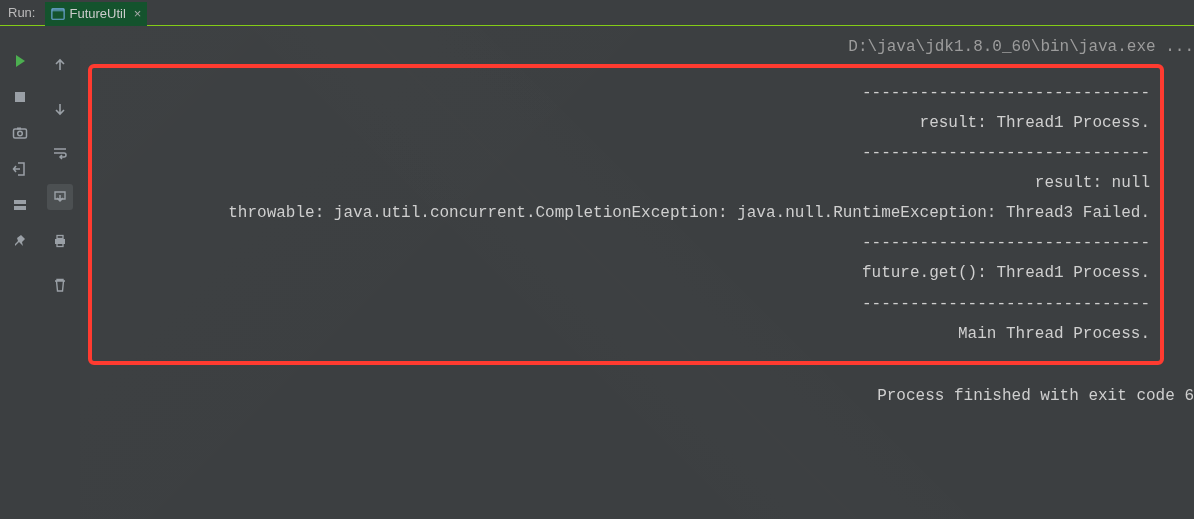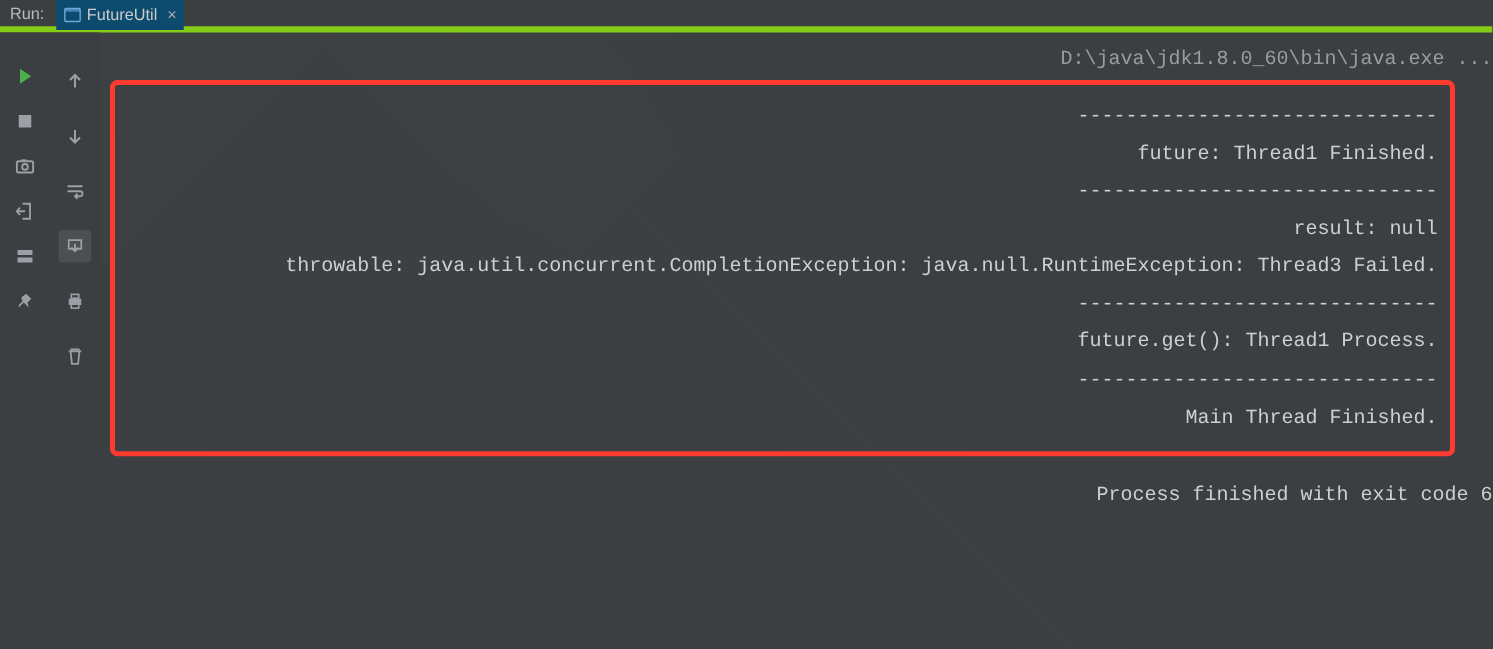--- a/index.html
+++ b/index.html
@@ -17,29 +17,29 @@
       color: #bbbbbb;
       background-image: 
         linear-gradient(135deg, rgba(255,255,255,0.01) 0%, transparent 50%),
         linear-gradient(45deg, transparent 40%, rgba(255,255,255,0.008) 50%, transparent 60%);
     }
     .top-bar {
       height: 26px;
       background: #3c3f41;
       display: flex;
       align-items: center;
-      border-bottom: 5px solid #84cc16;
+      border-bottom: 1px solid #84cc16;
     }
     .run-label {
       color: #bbbbbb;
       font-size: 13px;
       padding: 0 10px 0 8px;
     }
     .tab {
-      background: #0c4a6e;
+      background: #14532d;
       height: 24px;
       display: flex;
       align-items: center;
       padding: 0 6px 0 6px;
       margin-top: 2px;
       gap: 4px;
     }
     .tab-icon svg {
       width: 14px;
       height: 14px;
@@ -233,25 +233,25 @@
       <svg viewBox="0 0 16 16">
           <path d="M3 4 H13 M5 4 V2.5 H11 V4 M4.5 4 L5.5 14 H10.5 L11.5 4" fill="none" stroke="currentColor" stroke-width="1.4"></path>
         </svg>
     </div>
   </div>
 
   <div class="console-wrap">
     <div class="cmd-line">D:\java\jdk1.8.0_60\bin\java.exe ...</div>
     <div class="highlight-box">
       <div class="console-line">------------------------------</div>
-      <div class="console-line">future: Thread1 Finished.</div>
+      <div class="console-line">result: Thread1 Process.</div>
       <div class="console-line">------------------------------</div>
       <div class="console-line">result: null</div>
       <div class="console-line">throwable: java.util.concurrent.CompletionException: java.null.RuntimeException: Thread3 Failed.</div>
       <div class="console-line">------------------------------</div>
       <div class="console-line">future.get(): Thread1 Process.</div>
       <div class="console-line">------------------------------</div>
-      <div class="console-line">Main Thread Finished.</div>
+      <div class="console-line">Main Thread Process.</div>
     </div>
     <div class="exit-line">Process finished with exit code 6</div>
   </div>
 
 </div>
 
 </body></html>

